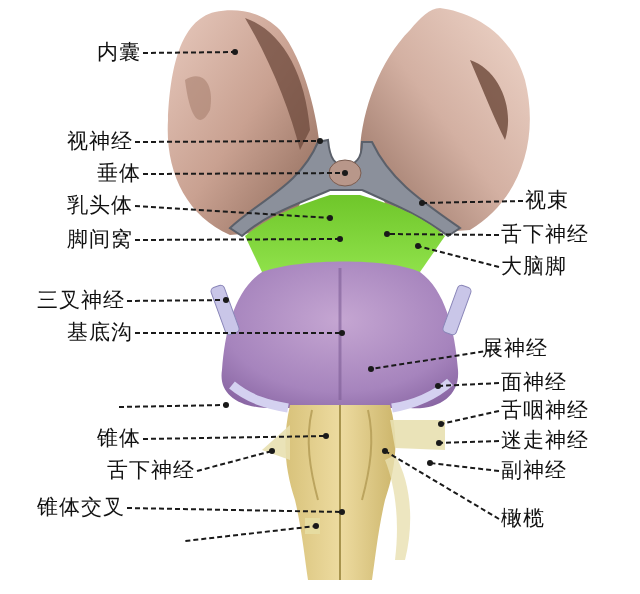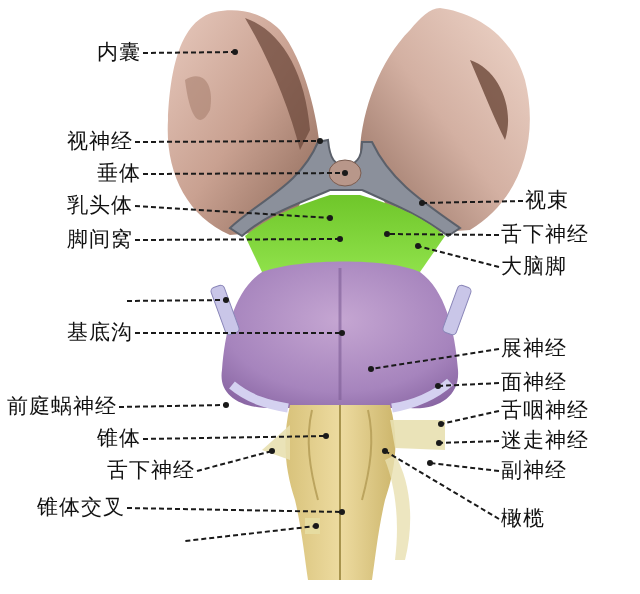--- a/index.html
+++ b/index.html
@@ -125,30 +125,30 @@
       <line x1="499" y1="519" x2="385" y2="451" stroke="#1a1a1a" stroke-width="2" stroke-dasharray="5,3"></line>
       <circle cx="385" cy="451" r="3" fill="#1a1a1a"></circle>
     </svg>
 
   
   <div class="label left" style="left:97px;top:42px">内囊</div>
   <div class="label left" style="left:67px;top:131px">视神经</div>
   <div class="label left" style="left:97px;top:163px">垂体</div>
   <div class="label left" style="left:67px;top:195px">乳头体</div>
   <div class="label left" style="left:67px;top:229px">脚间窝</div>
+  <div class="label left" style="left:37px;top:290px">三叉神经</div>
   <div class="label left" style="left:67px;top:322px">基底沟</div>
-  <div class="label left" style="left:7px;top:396px">前庭蜗神经</div>
   <div class="label left" style="left:97px;top:428px">锥体</div>
   <div class="label left" style="left:37px;top:497px">锥体交叉</div>
   <div class="label left" style="left:107px;top:460px">舌下神经</div>
 
   
   <div class="label" style="left:525px;top:190px">视束</div>
   <div class="label" style="left:501px;top:224px">舌下神经</div>
   <div class="label" style="left:501px;top:256px">大脑脚</div>
-  <div class="label" style="left:501px;top:338px">展神经</div>
+  <div class="label" style="left:482px;top:338px">展神经</div>
   <div class="label" style="left:501px;top:372px">面神经</div>
   <div class="label" style="left:501px;top:400px">舌咽神经</div>
   <div class="label" style="left:501px;top:430px">迷走神经</div>
   <div class="label" style="left:501px;top:460px">副神经</div>
   <div class="label" style="left:501px;top:508px">橄榄</div>
 
 </div>
 
 </body></html>

